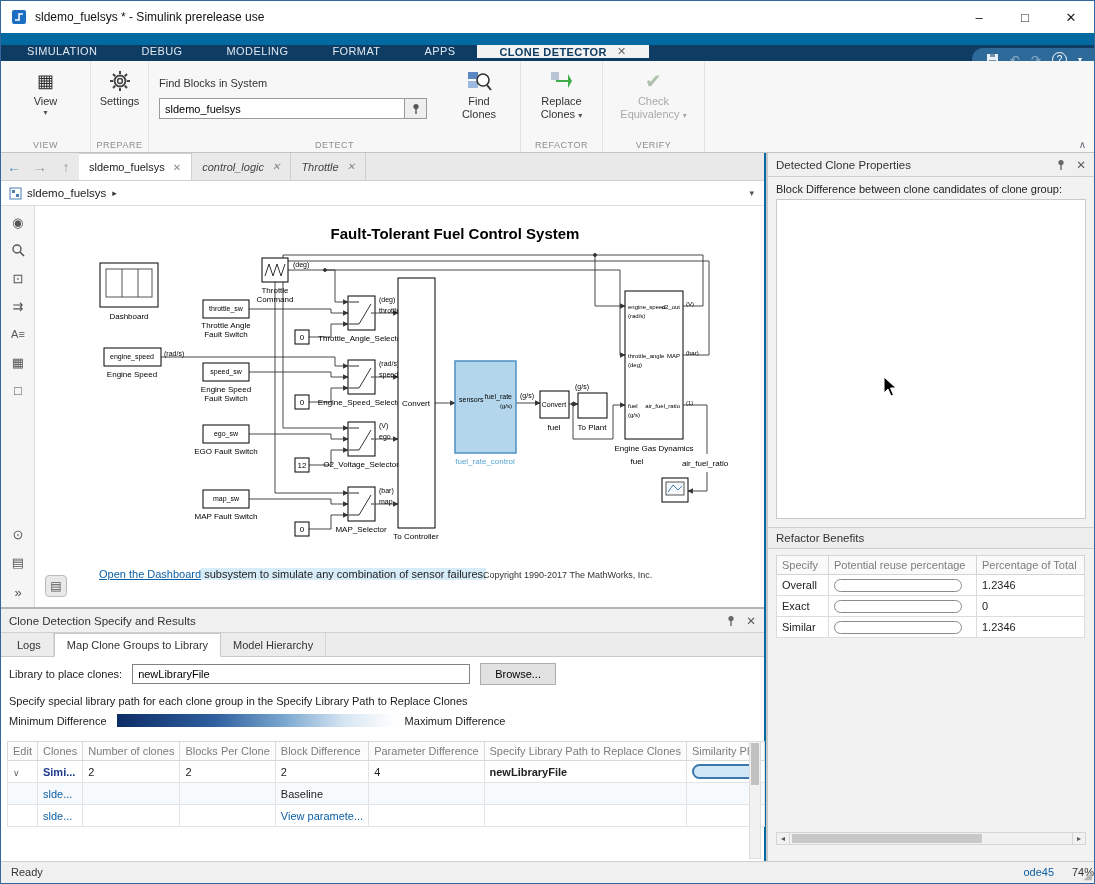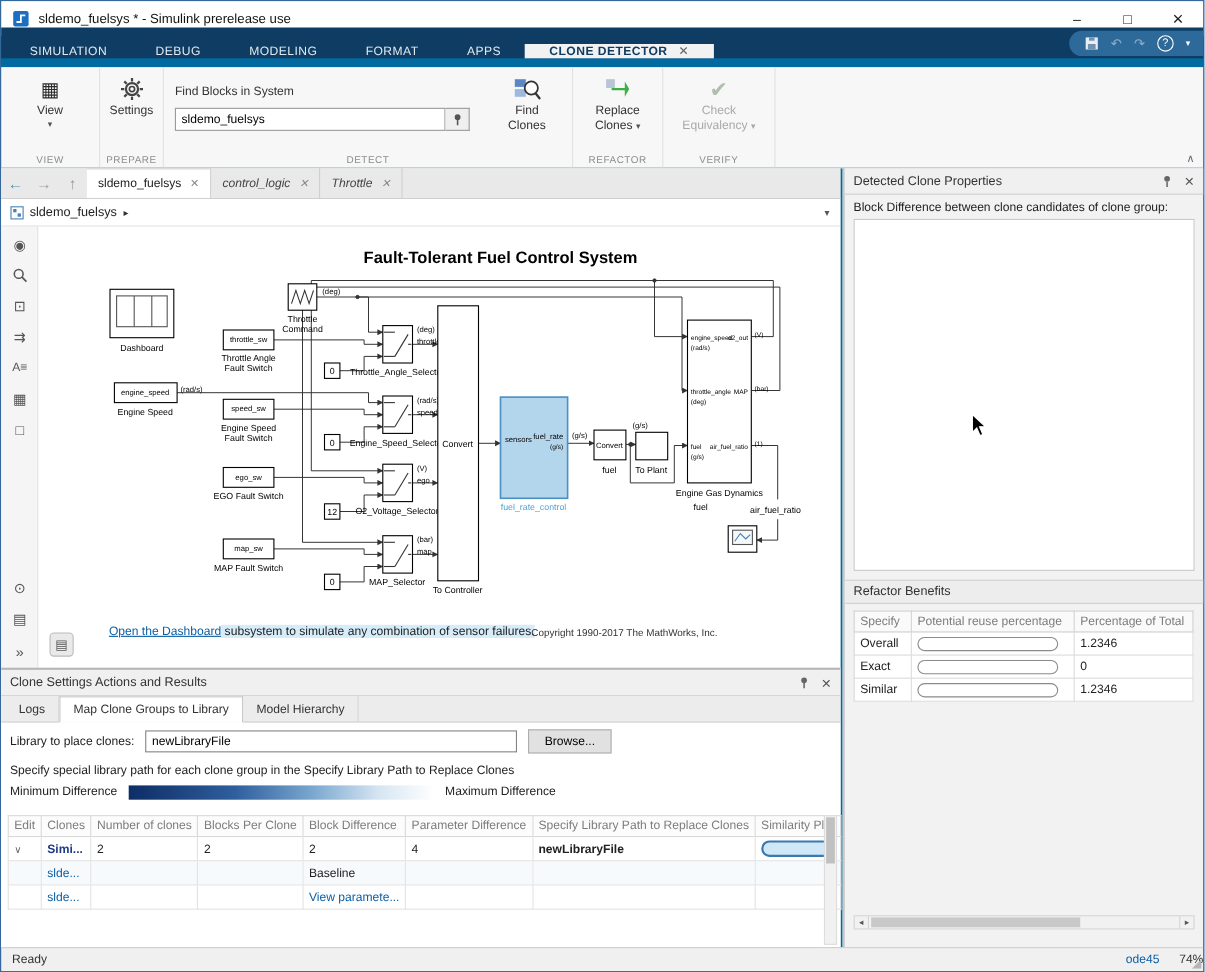--- a/index.html
+++ b/index.html
@@ -8,21 +8,21 @@
 .window{position:relative;width:1095px;height:884px;background:#0369a1;border:1px solid #35689a;overflow:hidden}
 .abs{position:absolute}
 
 
 .titlebar{position:absolute;top:0;left:0;right:0;height:32px;background:#fff;display:flex;align-items:center;padding-left:10px}
 .tb-title{font-size:12px;margin-left:8px;color:#111}
 .tb-btns{margin-left:auto;display:flex;height:100%}
 .tb-btn{width:46px;display:flex;align-items:center;justify-content:center;font-size:13px;color:#222;cursor:default}
 
 
-.tabbar{position:absolute;top:24px;left:0;right:0;height:28px;background:#0e3c62;display:flex;align-items:flex-end}
+.tabbar{position:absolute;top:44px;left:0;right:0;height:28px;background:#0e3c62;display:flex;align-items:flex-start}
 .rtab{display:flex;align-items:center;padding:0 22px;font-size:11px;letter-spacing:.4px;color:#dfe9f2}
 .rtab.active{background:#f2f2f2;color:#0e3c62;font-weight:bold}
 .rtab.active .x{margin-left:10px;color:#666;font-weight:normal}
 .qat{position:absolute;right:0;top:3px;height:23px;background:#2e6a99;border-radius:12px 0 0 12px;display:flex;align-items:center;padding:0 12px 0 14px;gap:11px;color:#fff}
 .qat .dim{opacity:.45}
 .helpcircle{width:15px;height:15px;border:1.5px solid #fff;border-radius:50%;display:flex;align-items:center;justify-content:center;font-size:10px}
 
 
 .toolstrip{position:absolute;top:60px;left:0;right:0;height:92px;background:#f7f7f7;border-bottom:1px solid #c3c3c3}
 .sec{position:absolute;top:0;height:100%;border-right:1px solid #e2e2e2}
@@ -52,21 +52,21 @@
 .panelhdr{height:24px;background:#f0f0f0;border-bottom:1px solid #cfcfcf;display:flex;align-items:center;padding:0 8px;font-size:11.5px;color:#333}
 .hdricons{margin-left:auto;display:flex;gap:10px;align-items:center;color:#555}
 .ptabs{height:24px;background:#ececec;border-bottom:1px solid #c8c8c8;display:flex;align-items:stretch;padding-left:4px}
 .ptab{display:flex;align-items:center;padding:0 12px;font-size:11px;color:#333;border-right:1px solid #d6d6d6}
 .ptab.active{background:#fff;border:1px solid #c8c8c8;border-bottom:1px solid #fff;margin-bottom:-1px}
 .pcontent{position:absolute;top:48px;left:0;right:0;bottom:0;background:#fff}
 .librow{position:absolute;top:6px;left:8px;display:flex;align-items:center;gap:10px;font-size:11px}
 .libinput{width:338px;height:20px;border:1px solid #838383;font-size:11px;padding:0 5px;font-family:"Liberation Sans",sans-serif}
 .btn{height:22px;padding:0 14px;background:#e1e1e1;border:1px solid #adadad;font-size:11px;font-family:"Liberation Sans",sans-serif}
 .specify{position:absolute;top:38px;left:8px;font-size:11px;color:#222}
-.gradrow{position:absolute;top:57px;left:8px;display:flex;gap:10px;font-size:11px}
+.gradrow{position:absolute;top:57px;left:8px;display:flex;align-items:center;gap:10px;font-size:11px}
 .gradbar{width:278px;height:13px;background:linear-gradient(to right,#0d2d66,#2f5f9e 35%,#7aa7cf 60%,#d7e6f3 82%,#ffffff)}
 .ctable{position:absolute;top:84px;left:6px;border-collapse:collapse;table-layout:fixed;font-size:11px}
 .ctable th{font-weight:normal;color:#7d7d7d;text-align:left;padding:3px 5px;border:1px solid #d9d9d9;background:#fcfcfc;white-space:nowrap;overflow:hidden}
 .ctable td{padding:3px 5px;border:1px solid #e3e3e3;height:22px;white-space:nowrap;overflow:hidden}
 .ctable tr.alt td{background:#f7fafd}
 .grp{color:#1e3a8a;font-weight:bold}
 .blink{color:#0b5fa5}
 .chev{color:#666;font-size:9px}
 .simplot{width:64px;height:15px;background:#cfe7f6;border:2px solid #3b78ad;border-radius:8px}
 .vscroll{position:absolute;right:3px;top:84px;width:12px;height:118px;background:#f1f1f1;border:1px solid #ddd}
@@ -481,21 +481,21 @@
         <div class="anno">
           <span class="link">Open the Dashboard</span><span class="rest"> subsystem to simulate any combination of sensor failures.</span>
         </div>
         <div class="copyright">Copyright 1990-2017 The MathWorks, Inc.</div>
         <div class="canvas-corner-btn">▤</div>
       </div>
     </div>
 
     <div class="bottompanel">
       <div class="panelhdr">
-        <span>Clone Settings Actions and Results</span>
+        <span>Clone Detection Specify and Results</span>
         <span class="hdricons">
           <svg width="10" height="11">
               <circle cx="5" cy="3.5" r="2.6" fill="#666"></circle>
               <line x1="5" y1="6" x2="5" y2="11" stroke="#666" stroke-width="1.4"></line>
             </svg>
           <span>✕</span>
         </span>
       </div>
       <div class="ptabs">
         <div class="ptab">

